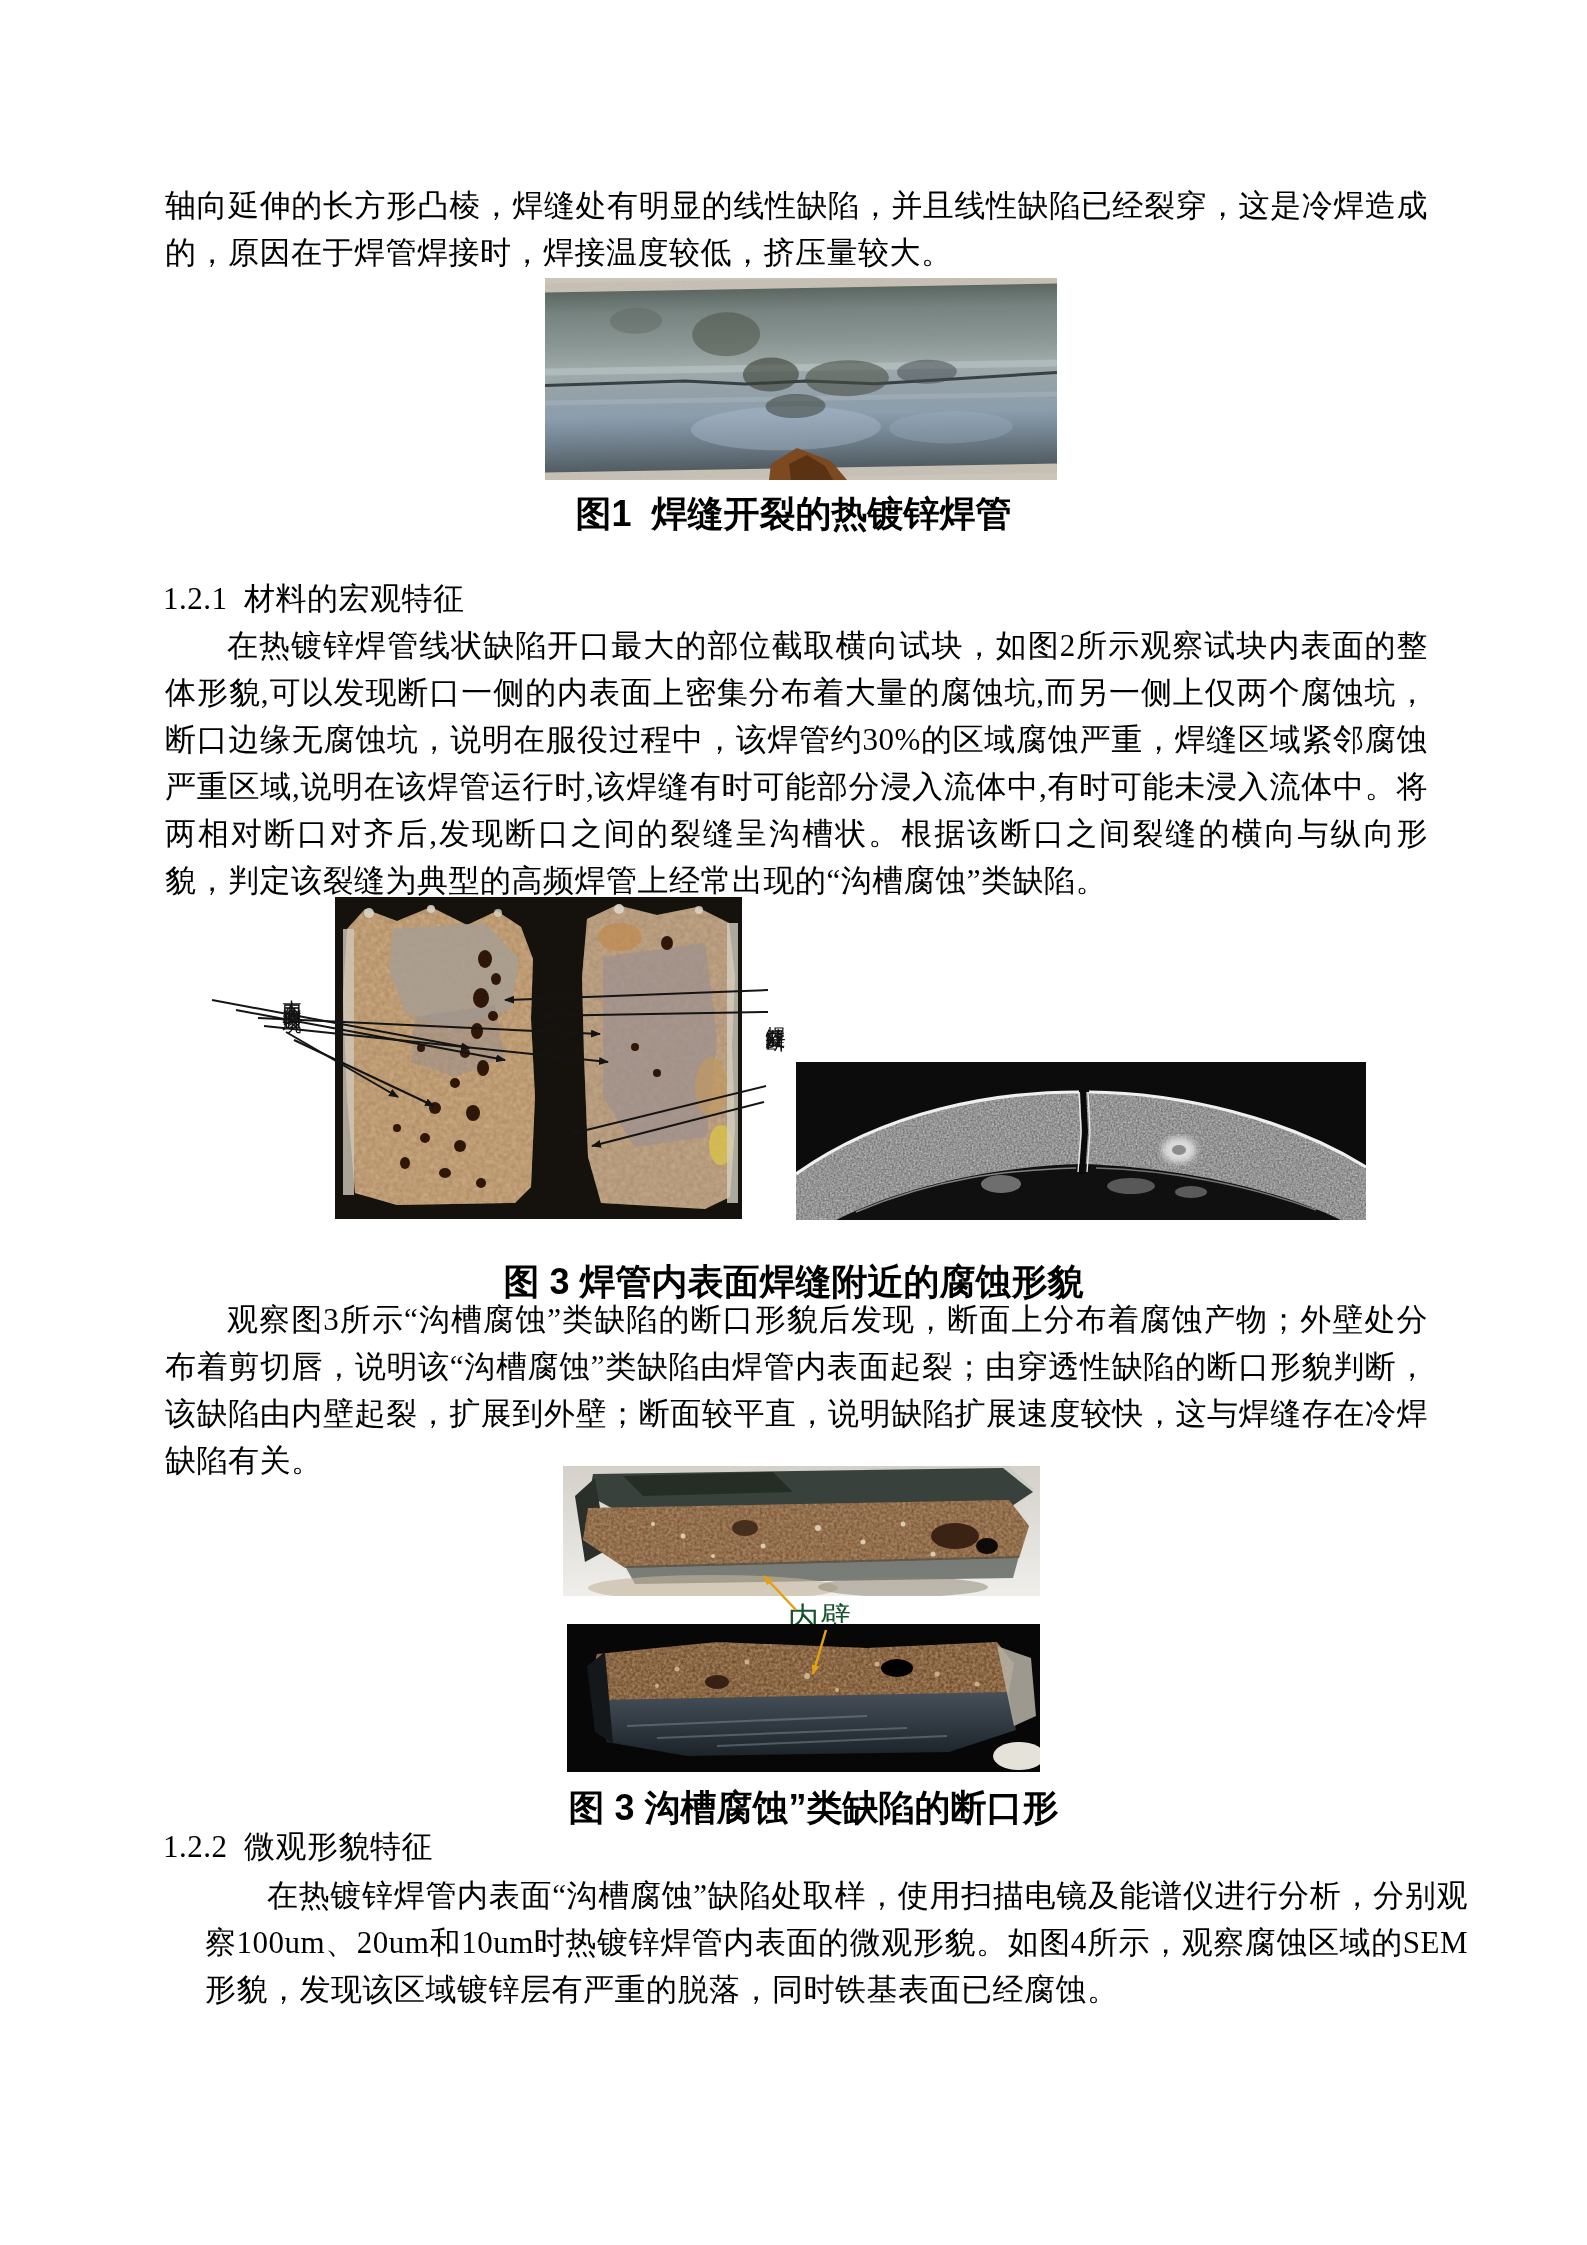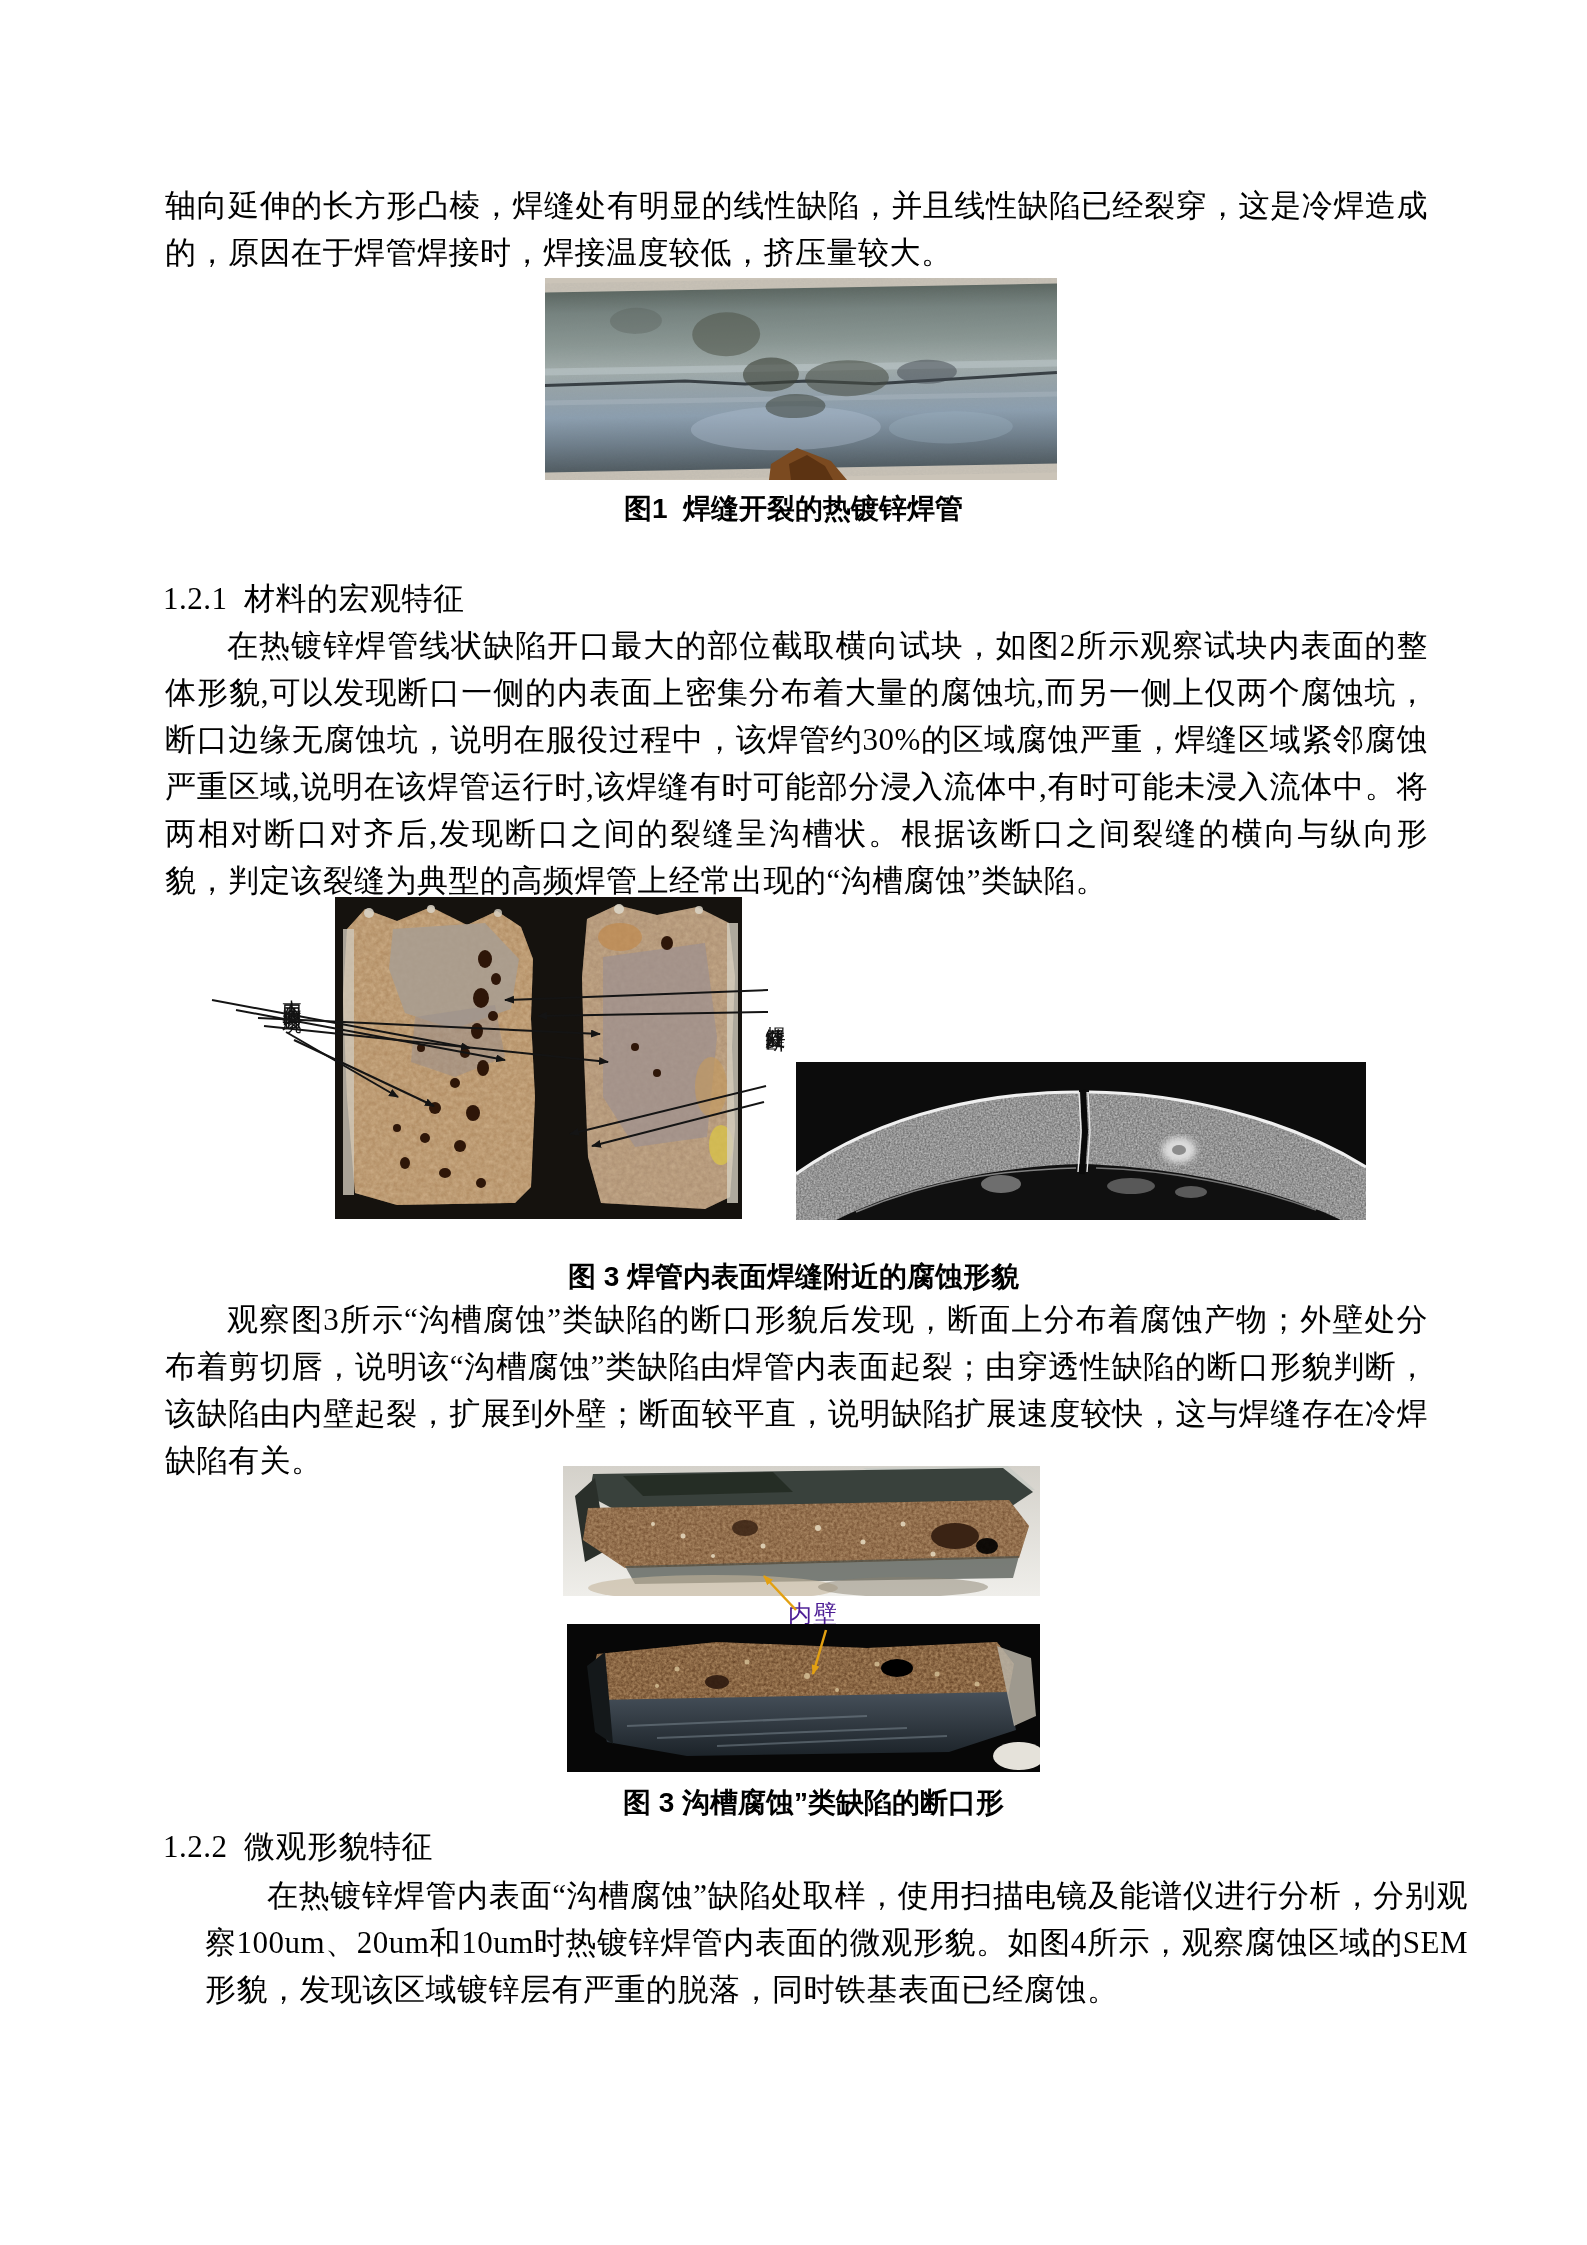--- a/index.html
+++ b/index.html
@@ -25,32 +25,32 @@
     font-weight:700;font-size:31px;white-space:pre-wrap;letter-spacing:0.5px;
   }
   .heading-reg{
     position:absolute;left:163px;
     font-size:31px;white-space:pre-wrap;letter-spacing:0.5px;
   }
   .caption{
     position:absolute;left:0;width:100%;
     text-align:center;
     font-family:"Liberation Sans","DejaVu Sans",sans-serif;
-    font-weight:700;font-size:28px;white-space:pre-wrap;
+    font-weight:700;font-size:36px;white-space:pre-wrap;
   }
   .figwrap{position:absolute;}
   .figwrap svg{display:block;}
   .vlabel{
     position:absolute;
     writing-mode:vertical-rl;text-orientation:upright;
     font-size:19px;line-height:20px;color:#111;
     letter-spacing:2px;
   }
   .hlabel{
-    position:absolute;font-size:24px;color:#4c1d95;letter-spacing:1px;text-align:right;
+    position:absolute;font-size:31px;color:#14532d;letter-spacing:1px;text-align:right;
   }
   .overlay{position:absolute;left:0;top:0;pointer-events:none;}
 </style>
 </head>
 <body>
 
 <div class="page">
 
   <div class="para" style="top:182px;">轴向延伸的长方形凸棱，焊缝处有明显的线性缺陷，并且线性缺陷已经裂穿，这是冷焊造成的，原因在于焊管焊接时，焊接温度较低，挤压量较大。</div>
 

